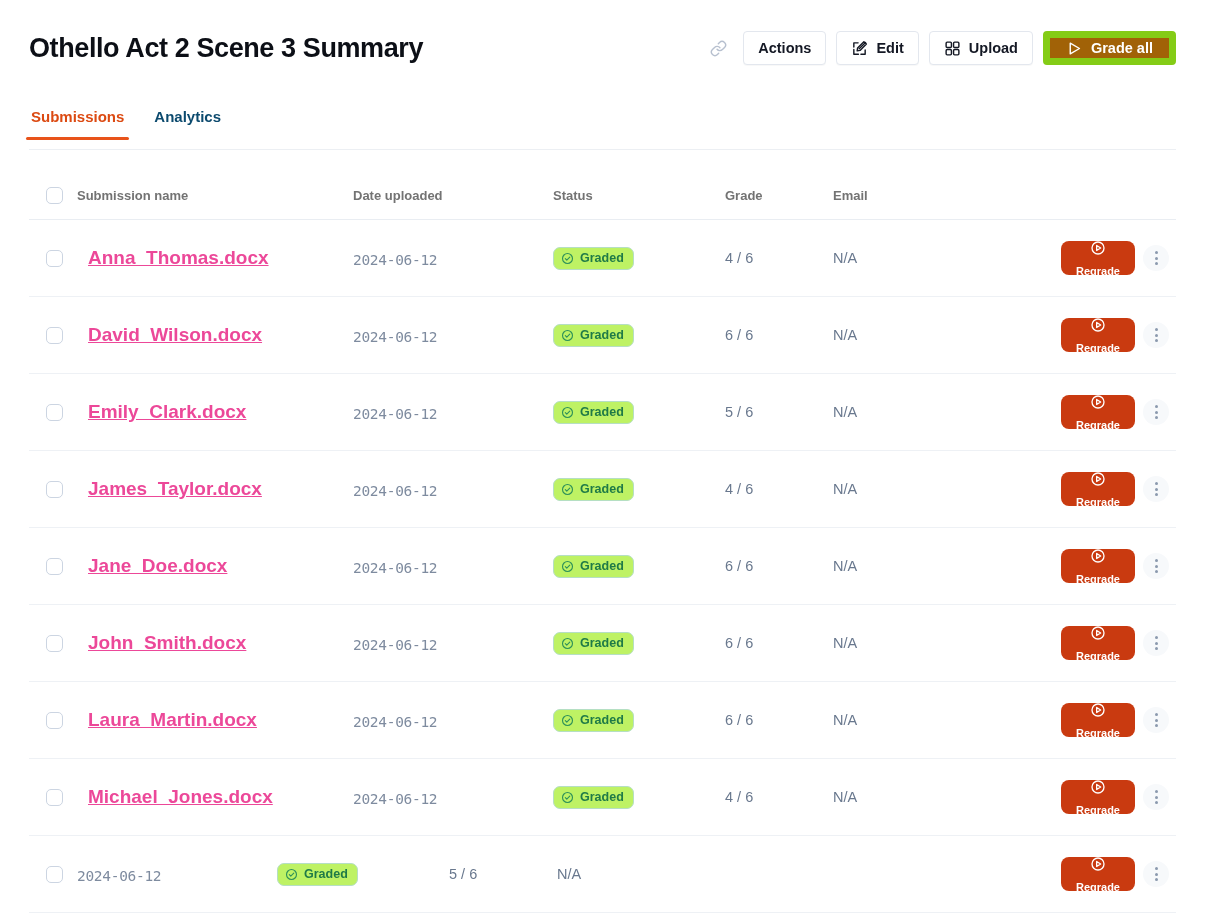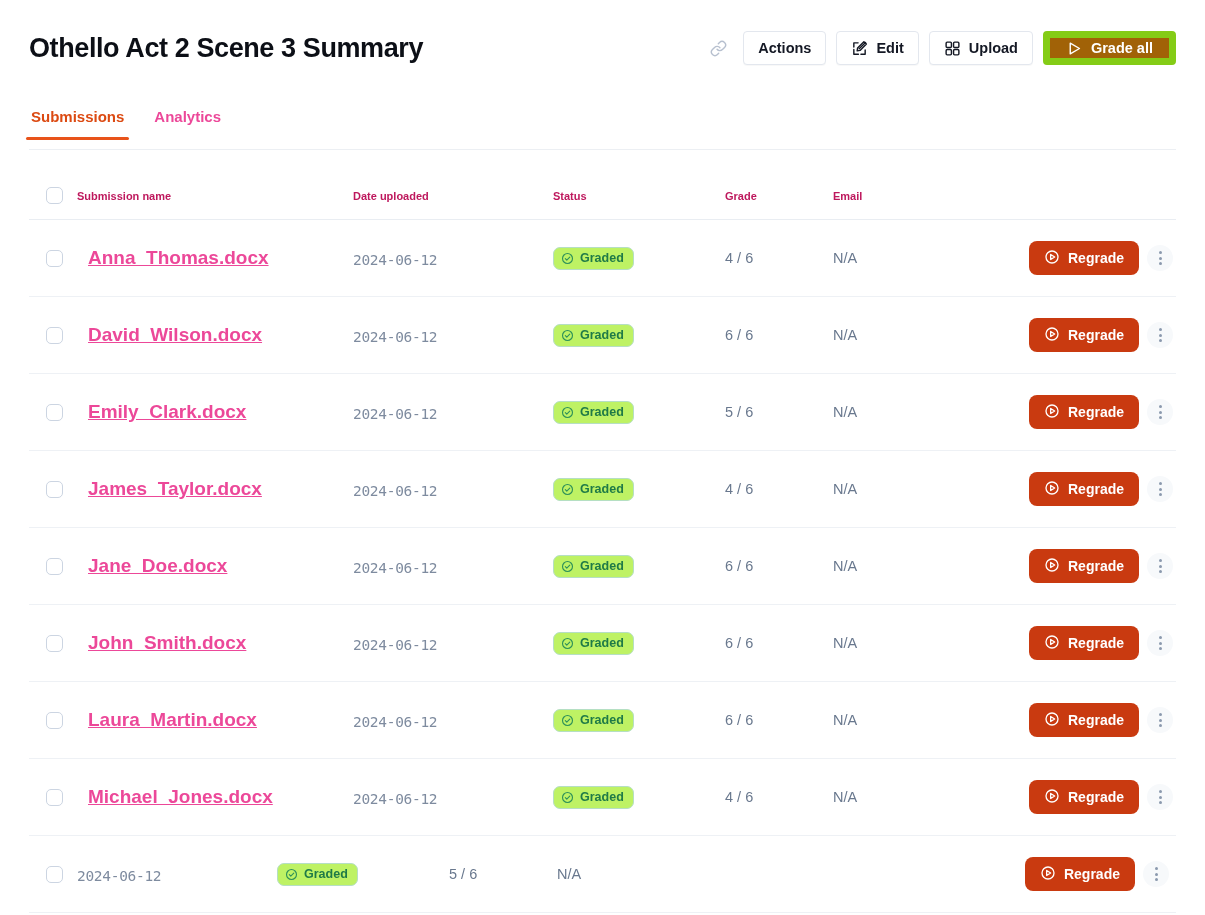--- a/index.html
+++ b/index.html
@@ -80,21 +80,21 @@
     display: flex;
     align-items: flex-start;
     gap: 26px;
     border-bottom: 1px solid #eceff3;
   }
   .tab {
     position: relative;
     padding: 4px 2px 14px 2px;
     font-size: 15px;
     font-weight: 600;
-    color: #ec4899;
+    color: #0c4a6e;
     cursor: pointer;
   }
   .tab.active { color: #dc4a12; }
   .tab.active::after {
     content: "";
     position: absolute;
     left: -3px; right: -3px; bottom: -1px;
     height: 3px;
     background: #e8531a;
     border-radius: 2px;
@@ -106,23 +106,23 @@
     left: 29px; top: 172px;
     width: 1147px;
   }
   .thead {
     display: flex;
     align-items: center;
     height: 48px;
     border-bottom: 1px solid #e9edf2;
   }
   .th {
-    font-size: 11px;
+    font-size: 13px;
     font-weight: 700;
-    color: #be185d;
+    color: #737373;
   }
 
   .row {
     display: flex;
     align-items: center;
     height: 77px;
     border-bottom: 1px solid #eef1f5;
   }
 
   
@@ -186,25 +186,26 @@
   .btn-regrade {
     display: inline-flex;
     align-items: center;
     justify-content: center;
     gap: 8px;
     height: 34px;
     padding: 0 15px;
     border-radius: 8px;
     background: #c93a10;
     color: #fff;
-    font-size: 14px;
+    font-size: 11px;
     font-weight: 600;
     cursor: pointer;
     line-height: 1;
     white-space: nowrap;
+    flex-direction: column;
   }
   .kebab {
     width: 26px; height: 26px;
     border-radius: 50%;
     background: #f7f9fb;
     display: flex; align-items: center; justify-content: center;
     gap: 2.5px;
     flex-direction: column;
     cursor: pointer;
   }

